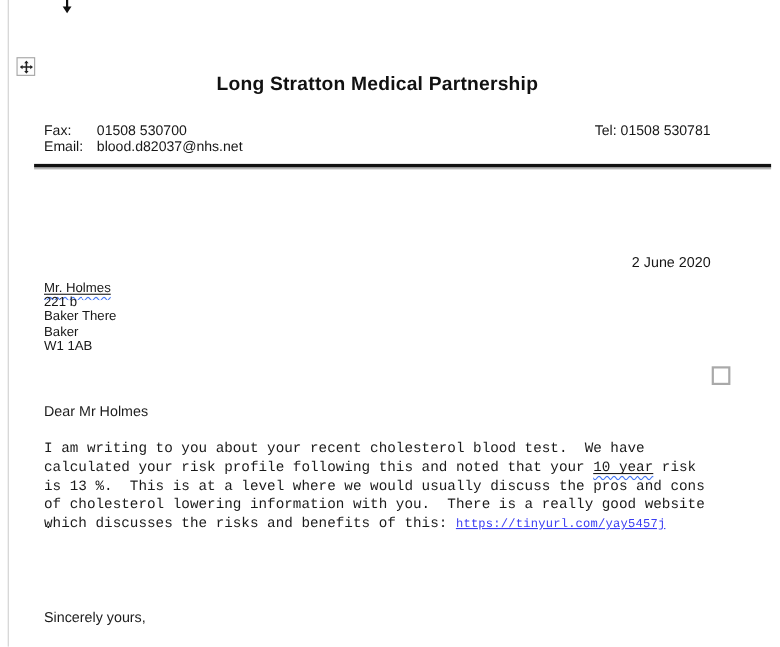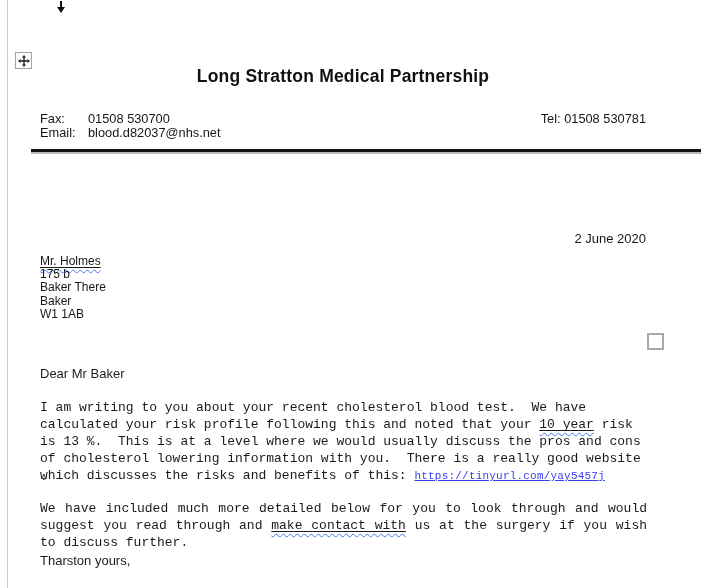--- a/index.html
+++ b/index.html
@@ -90,31 +90,30 @@
       <span class="contact-label">Email:</span><span>blood.d82037@nhs.net</span>
     </div>
   </div>
 
   <div class="header-rule"></div>
 
   <div class="date-line">2 June 2020</div>
 
   <div class="recipient-block">
     <div><span class="name-underline"><span class="solid-u">Mr. Holmes</span></span></div>
-    <div>175 b</div>
+    <div>221 b</div>
     <div>Baker There</div>
     <div>Baker</div>
     <div>W1 1AB</div>
   </div>
 
   <div class="empty-checkbox"></div>
 
-  <div class="salutation">Dear Mr Baker</div>
+  <div class="salutation">Dear Mr Holmes</div>
 
   <div class="body-para para-1"><span>I am writing to you about your recent cholesterol blood test.  We have calculated your risk profile following this and noted that your </span><span class="gram-wavy"><span class="solid-u">10 year</span></span><span> risk is 13 %.  This is at a level where we would usually discuss the pros and cons of cholesterol lowering information with you.  There is a really good website which discusses the risks and benefits of this: </span><a class="doc-link">https://tinyurl.com/yay5457j</a></div>
 
   <div class="body-para stray-dot">.</div>
 
-  <div class="body-para para-2"><span>We have included much more detailed below for you to look through and would suggest you read through and </span><span class="gram-wavy"><span class="solid-u">make contact with</span></span><span> us at the surgery if you wish to discuss further.</span></div>
 
-  <div class="closing">Tharston yours,</div>
+  <div class="closing">Sincerely yours,</div>
 
 </div>
 
 </body></html>

